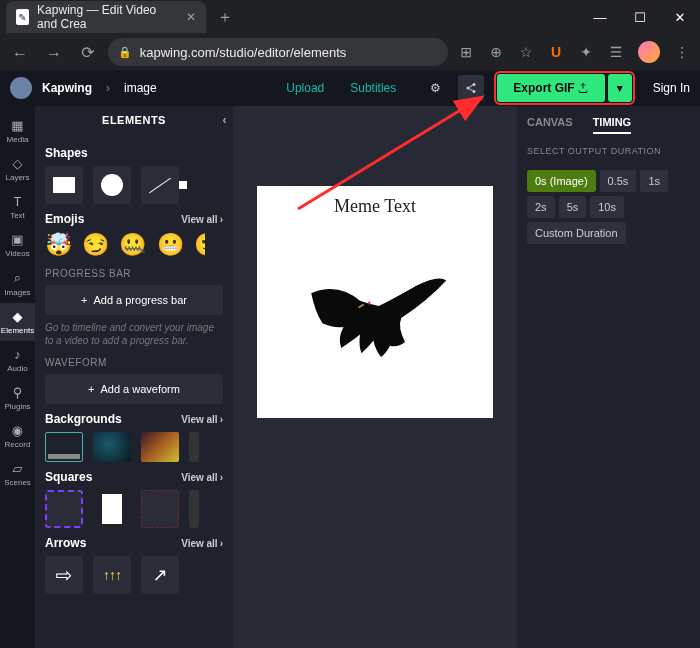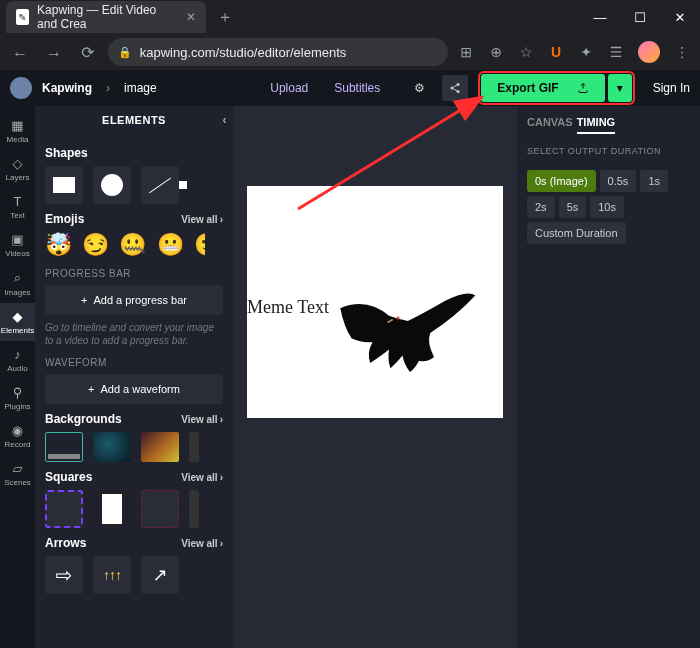--- a/index.html
+++ b/index.html
@@ -21,26 +21,26 @@
 .lock { color: #9aa0a6; font-size: 11px; }
 .ext-icon { width: 24px; height: 24px; display: flex; align-items: center; justify-content: center; color: #9aa0a6; font-size: 14px; }
 .ext-u { color: #ff6a00; font-weight: bold; }
 .avatar { width: 22px; height: 22px; border-radius: 50%; background: linear-gradient(135deg,#f7b,#fa3); margin: 0 4px; }
 
 
 .app-header { height: 36px; background: #15171e; display: flex; align-items: center; padding: 0 10px; gap: 10px; font-size: 12px; position: relative; }
 .account-circle { width: 22px; height: 22px; border-radius: 50%; background: #6c82a6; }
 .brand { font-weight: bold; }
 .crumb-sep { color: #888; margin: 0 4px; }
-.hdr-link { color: #c4b5fd; cursor: pointer; }
+.hdr-link { color: #14b8a6; cursor: pointer; }
 .app-header .spacer { flex: 1; }
 .gear, .share-btn { width: 26px; height: 26px; display: flex; align-items: center; justify-content: center; color: #ccc; }
 .share-btn { background: #2e313c; border-radius: 3px; }
 .export-wrap { border: 2px solid #ff2d2d; border-radius: 6px; padding: 1px; display: flex; gap: 3px; }
-.export-btn { background: #2ee87e; color: #0a0a0a; height: 28px; padding: 0 16px; border-radius: 3px; display: flex; align-items: center; gap: 18px; font-weight: bold; font-size: 12px; }
+.export-btn { background: #2ee87e; color: #0a0a0a; height: 28px; padding: 0 16px; border-radius: 3px; display: flex; align-items: center; gap: 2px; font-weight: bold; font-size: 12px; }
 .export-caret { background: #2ee87e; color: #0a0a0a; width: 24px; height: 28px; border-radius: 3px; display: flex; align-items: center; justify-content: center; }
 .signin { font-size: 12px; color: #fff; margin-left: 8px; }
 
 
 .app-body { display: flex; height: 578px; }
 
 
 .rail { width: 35px; background: #15171e; display: flex; flex-direction: column; align-items: center; padding-top: 6px; }
 .rail-item { width: 35px; padding: 6px 0; display: flex; flex-direction: column; align-items: center; gap: 2px; color: #aaa; font-size: 8px; cursor: pointer; }
 .rail-item.active { color: #fff; background: #2a2d38; }
@@ -71,27 +71,27 @@
 .bg3 { background: linear-gradient(135deg, #3a1a2a, #a86020, #d0c030); }
 .sq1 { border: 2px dashed #7b3fff; }
 .sq2 { width: 24px; height: 34px; background: #fff; border-radius: 2px; border: 2px solid #222; }
 .sq3 { border: 1px dashed #7a2030; }
 .ar1 { color: #fff; font-size: 20px; }
 .ar2 { color: #ffd040; font-size: 14px; letter-spacing: -1px; }
 .ar3 { color: #fff; font-size: 18px; }
 
 
 .canvas-area { flex: 1; background: #272a35; display: flex; align-items: flex-start; justify-content: center; padding-top: 80px; position: relative; }
-.canvas { width: 256px; height: 232px; background: #fff; display: flex; flex-direction: row; align-items: center; padding-top: 10px; }
+.canvas { width: 236px; height: 232px; background: #fff; display: flex; flex-direction: column; align-items: center; padding-top: 10px; }
 .meme-text { color: #222; font-size: 18px; font-family: Georgia, serif; }
 .bird-svg { width: 150px; height: 110px; margin-top: 40px; }
 
 
 .right-panel { width: 183px; background: #1f222c; padding: 10px; }
-.tabs { display: flex; gap: 4px; font-size: 11px; font-weight: bold; margin-bottom: 12px; }
+.tabs { display: flex; gap: 20px; font-size: 11px; font-weight: bold; margin-bottom: 12px; }
 .tab-item { color: #888; padding-bottom: 4px; cursor: pointer; }
 .tab-item.active { color: #fff; border-bottom: 2px solid #fff; }
 .small-hdr { font-size: 9px; color: #888; letter-spacing: 0.5px; margin-bottom: 14px; }
 .chips { display: flex; flex-wrap: wrap; gap: 4px; }
 .chip { background: #2e313c; color: #ccc; font-size: 11px; padding: 5px 8px; border-radius: 3px; cursor: pointer; }
 .chip.active { background: #4d7c0f; color: #fff; }
 
 
 .arrow-annot { position: absolute; left: 290px; top: 87px; pointer-events: none; z-index: 50; }
 </style>

